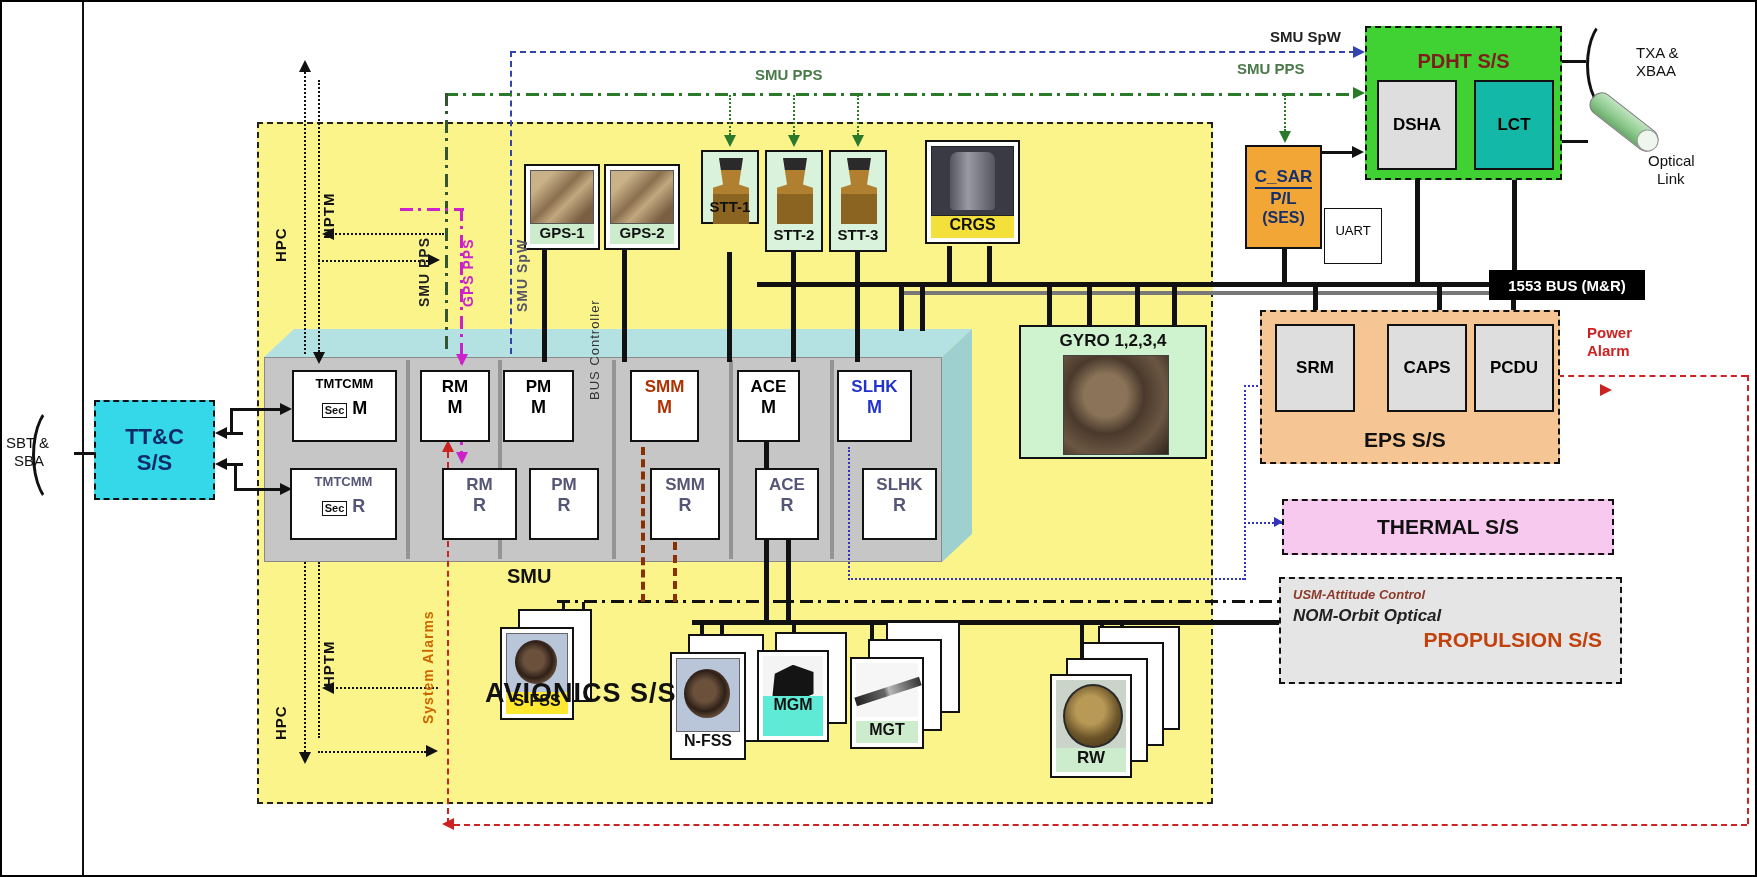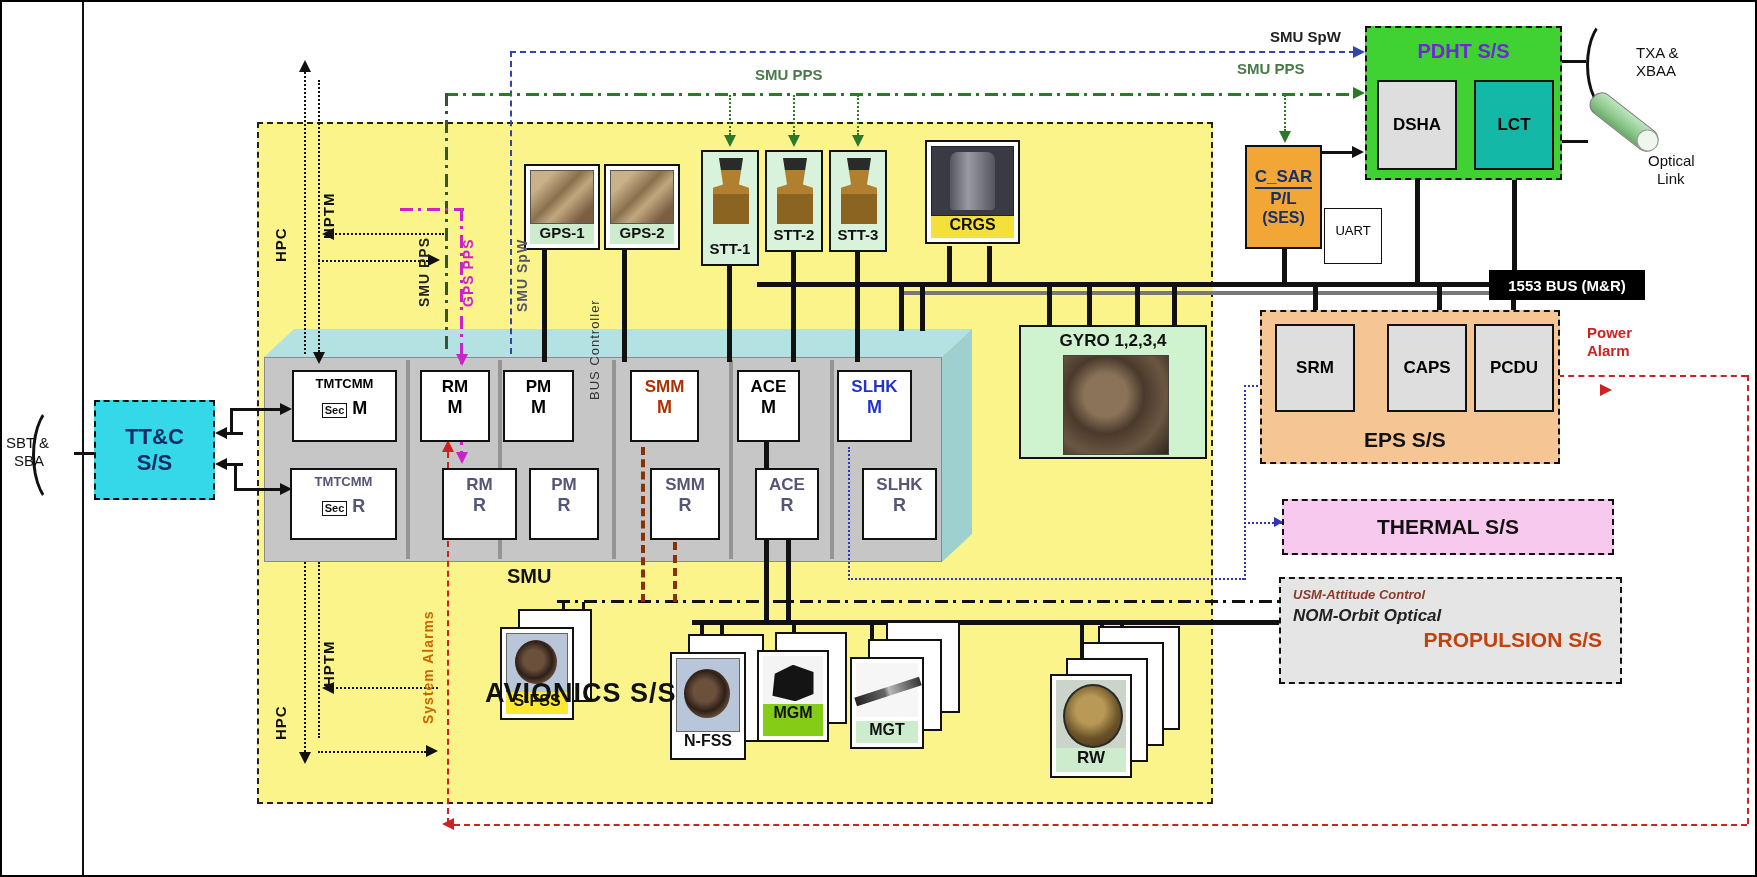--- a/index.html
+++ b/index.html
@@ -174,21 +174,21 @@
 
   <div class="card" style="left:522px;top:162px;width:76px;height:86px;">
     <div class="photoband" style="height:52px;background:linear-gradient(135deg,#c9b288 20%,#8a6f4e 45%,#c0a87e 60%,#7a5f42 85%);border:1px solid #555;"></div>
     <div class="labelband" style="height:20px;background:#CDECCD;font-size:15px;">GPS-1</div>
   </div>
   <div class="card" style="left:602px;top:162px;width:76px;height:86px;">
     <div class="photoband" style="height:52px;background:linear-gradient(135deg,#c9b288 20%,#8a6f4e 45%,#c0a87e 60%,#7a5f42 85%);border:1px solid #555;"></div>
     <div class="labelband" style="height:20px;background:#CDECCD;font-size:15px;">GPS-2</div>
   </div>
 
-  <div class="card" style="left:699px;top:148px;width:58px;height:116px;background:#D8F2DC;">
+  <div class="card" style="left:699px;top:148px;width:58px;height:74px;background:#D8F2DC;">
     <div class="abs" style="left:8px;top:6px;width:40px;height:66px;background:linear-gradient(180deg,#2a2a2a 0 18%, #b08030 18% 55%, #8a6420 55% 100%);clip-path:polygon(20% 0,80% 0,70% 40%,95% 45%,95% 100%,5% 100%,5% 45%,30% 40%);"></div>
     <div class="labelband" style="height:20px;font-size:15px;">STT-1</div>
   </div>
   <div class="card" style="left:763px;top:148px;width:58px;height:102px;background:#D8F2DC;">
     <div class="abs" style="left:8px;top:6px;width:40px;height:66px;background:linear-gradient(180deg,#2a2a2a 0 18%, #b08030 18% 55%, #8a6420 55% 100%);clip-path:polygon(20% 0,80% 0,70% 40%,95% 45%,95% 100%,5% 100%,5% 45%,30% 40%);"></div>
     <div class="labelband" style="height:20px;font-size:15px;">STT-2</div>
   </div>
   <div class="card" style="left:827px;top:148px;width:58px;height:102px;background:#D8F2DC;">
     <div class="abs" style="left:8px;top:6px;width:40px;height:66px;background:linear-gradient(180deg,#2a2a2a 0 18%, #b08030 18% 55%, #8a6420 55% 100%);clip-path:polygon(20% 0,80% 0,70% 40%,95% 45%,95% 100%,5% 100%,5% 45%,30% 40%);"></div>
     <div class="labelband" style="height:20px;font-size:15px;">STT-3</div>
@@ -273,21 +273,21 @@
         <div class="donut" style="left:12%;top:14%;width:74%;height:68%;"></div>
       </div>
     <div class="labelband" style="height:22px;background:#fff;font-size:16px;">N-FSS</div>
   </div>
 
   <div class="card" style="left:773px;top:630px;width:72px;height:92px;"></div>
   <div class="card" style="left:755px;top:648px;width:72px;height:92px;">
     <div class="photoband" style="height:54px;background:#f4f4f4;">
       <div style="position:absolute;left:12%;top:16%;width:76%;height:68%;background:#141414;clip-path:polygon(10% 25%,50% 0,95% 20%,95% 80%,55% 100%,5% 85%);"></div>
     </div>
-    <div class="labelband" style="height:32px;background:#84cc16;font-size:16px;">MGM</div>
+    <div class="labelband" style="height:40px;background:#5eead4;font-size:16px;">MGM</div>
   </div>
 
   <div class="card" style="left:884px;top:619px;width:74px;height:92px;"></div>
   <div class="card" style="left:866px;top:637px;width:74px;height:92px;"></div>
   <div class="card" style="left:848px;top:655px;width:74px;height:92px;">
     <div class="photoband" style="height:54px;background:#f6f6f6;">
       <div style="position:absolute;left:-4%;top:44%;width:110%;height:9px;background:linear-gradient(90deg,#222,#666 45%,#b8b8b8 52%,#333);transform:rotate(-18deg);"></div>
     </div>
     <div class="labelband" style="height:22px;background:#CDECCD;font-size:16px;">MGT</div>
   </div>
@@ -307,21 +307,21 @@
   <div class="box" style="left:1243px;top:143px;width:77px;height:104px;background:#F2A636;border:2.5px solid #111;">
     <div style="font-size:17px;font-weight:bold;color:#15306B;border-bottom:2px solid #15306B;">C_SAR</div>
     <div style="font-size:17px;font-weight:bold;color:#15306B;">P/L</div>
     <div style="font-size:16px;font-weight:bold;color:#15306B;">(SES)</div>
   </div>
   <div class="box" style="left:1322px;top:206px;width:58px;height:56px;background:#fff;border:1.5px solid #111;justify-content:flex-start;">
     <div style="font-size:13px;margin-top:14px;">UART</div>
   </div>
 
   <div class="abs" style="left:1363px;top:24px;width:197px;height:154px;background:#3FD232;border:2px dashed #111;box-sizing:border-box;">
-    <div style="text-align:center;font-size:20px;font-weight:bold;color:#6d28d9;margin-top:12px;">PDHT S/S</div>
+    <div style="text-align:center;font-size:20px;font-weight:bold;color:#7f1d1d;margin-top:22px;">PDHT S/S</div>
   </div>
   <div class="box" style="left:1375px;top:78px;width:80px;height:90px;background:#DEDEDE;">
     <div style="font-size:17px;font-weight:bold;">DSHA</div>
   </div>
   <div class="box" style="left:1472px;top:78px;width:80px;height:90px;background:#14b8a6;">
     <div style="font-size:17px;font-weight:bold;">LCT</div>
   </div>
 
   <div class="arc" style="left:1584px;top:16px;width:42px;height:88px;"></div>
   <div class="lbl" style="left:1634px;top:42px;font-size:15px;font-weight:normal;">TXA &amp;</div>

